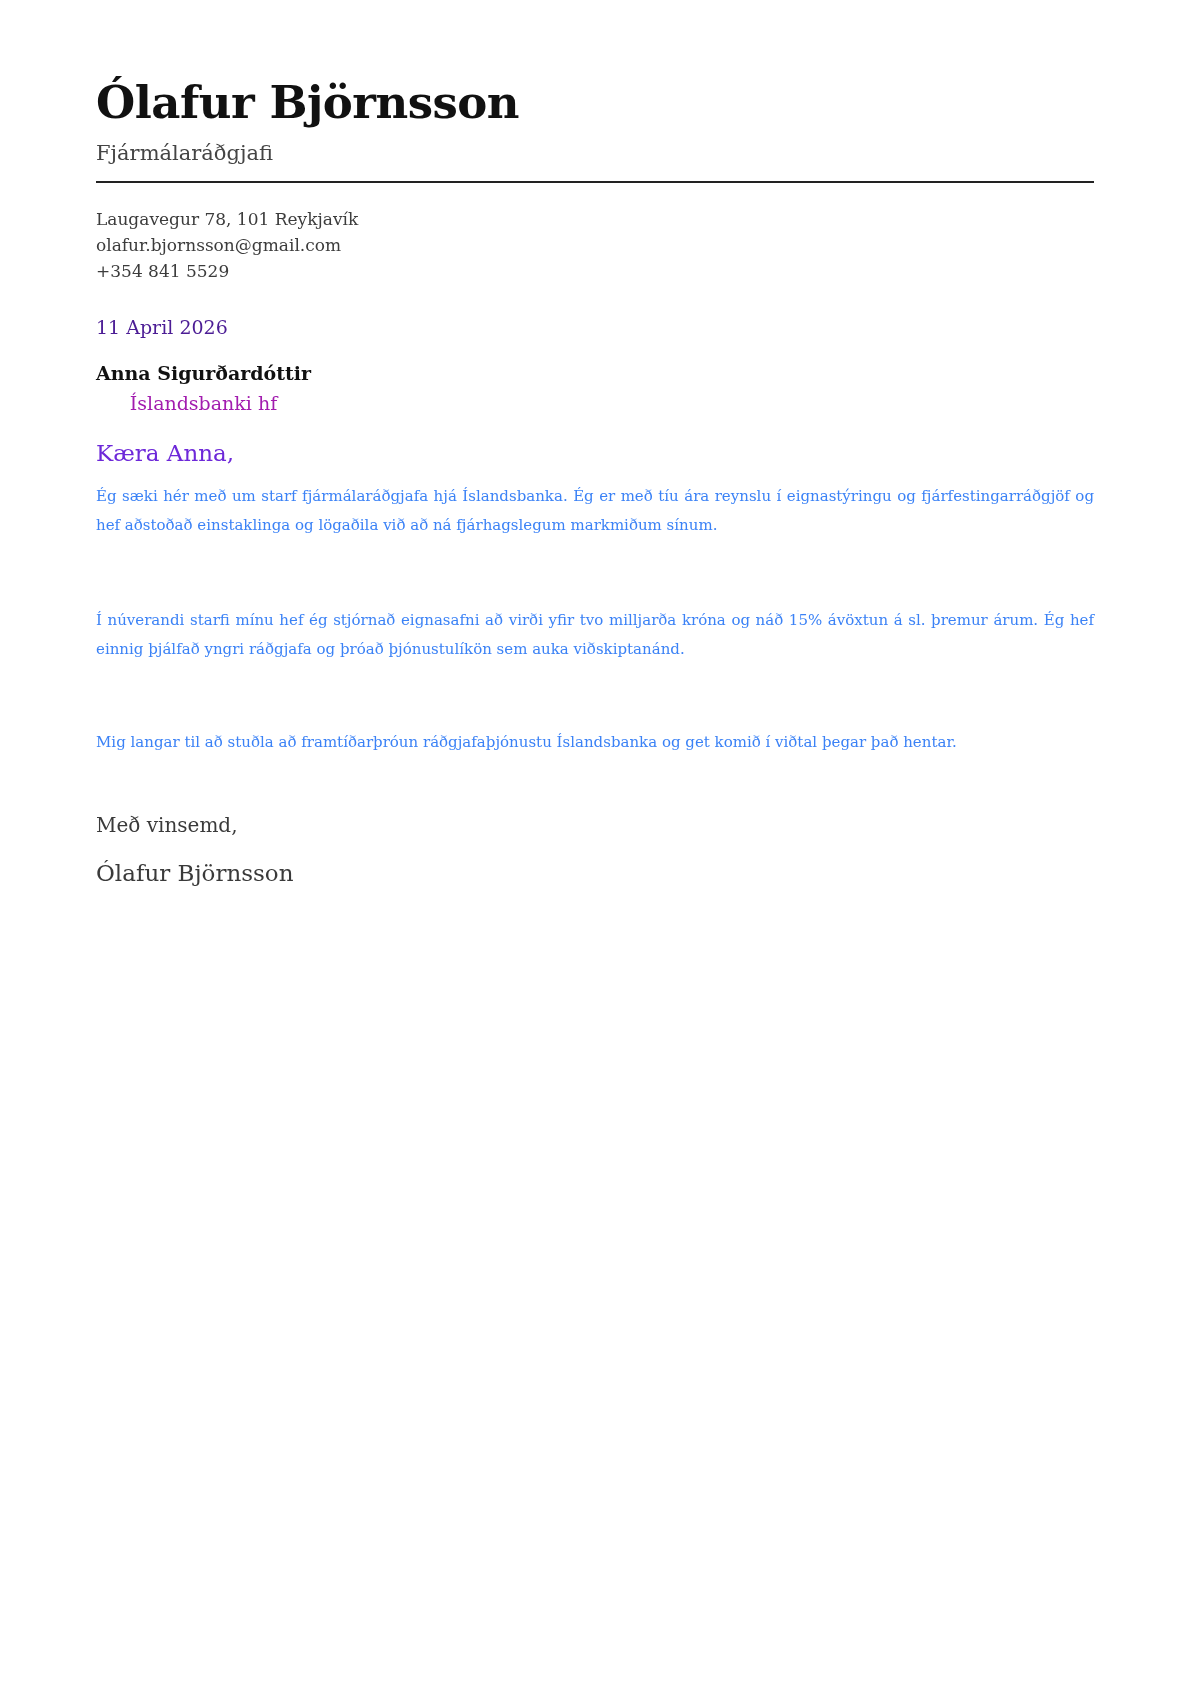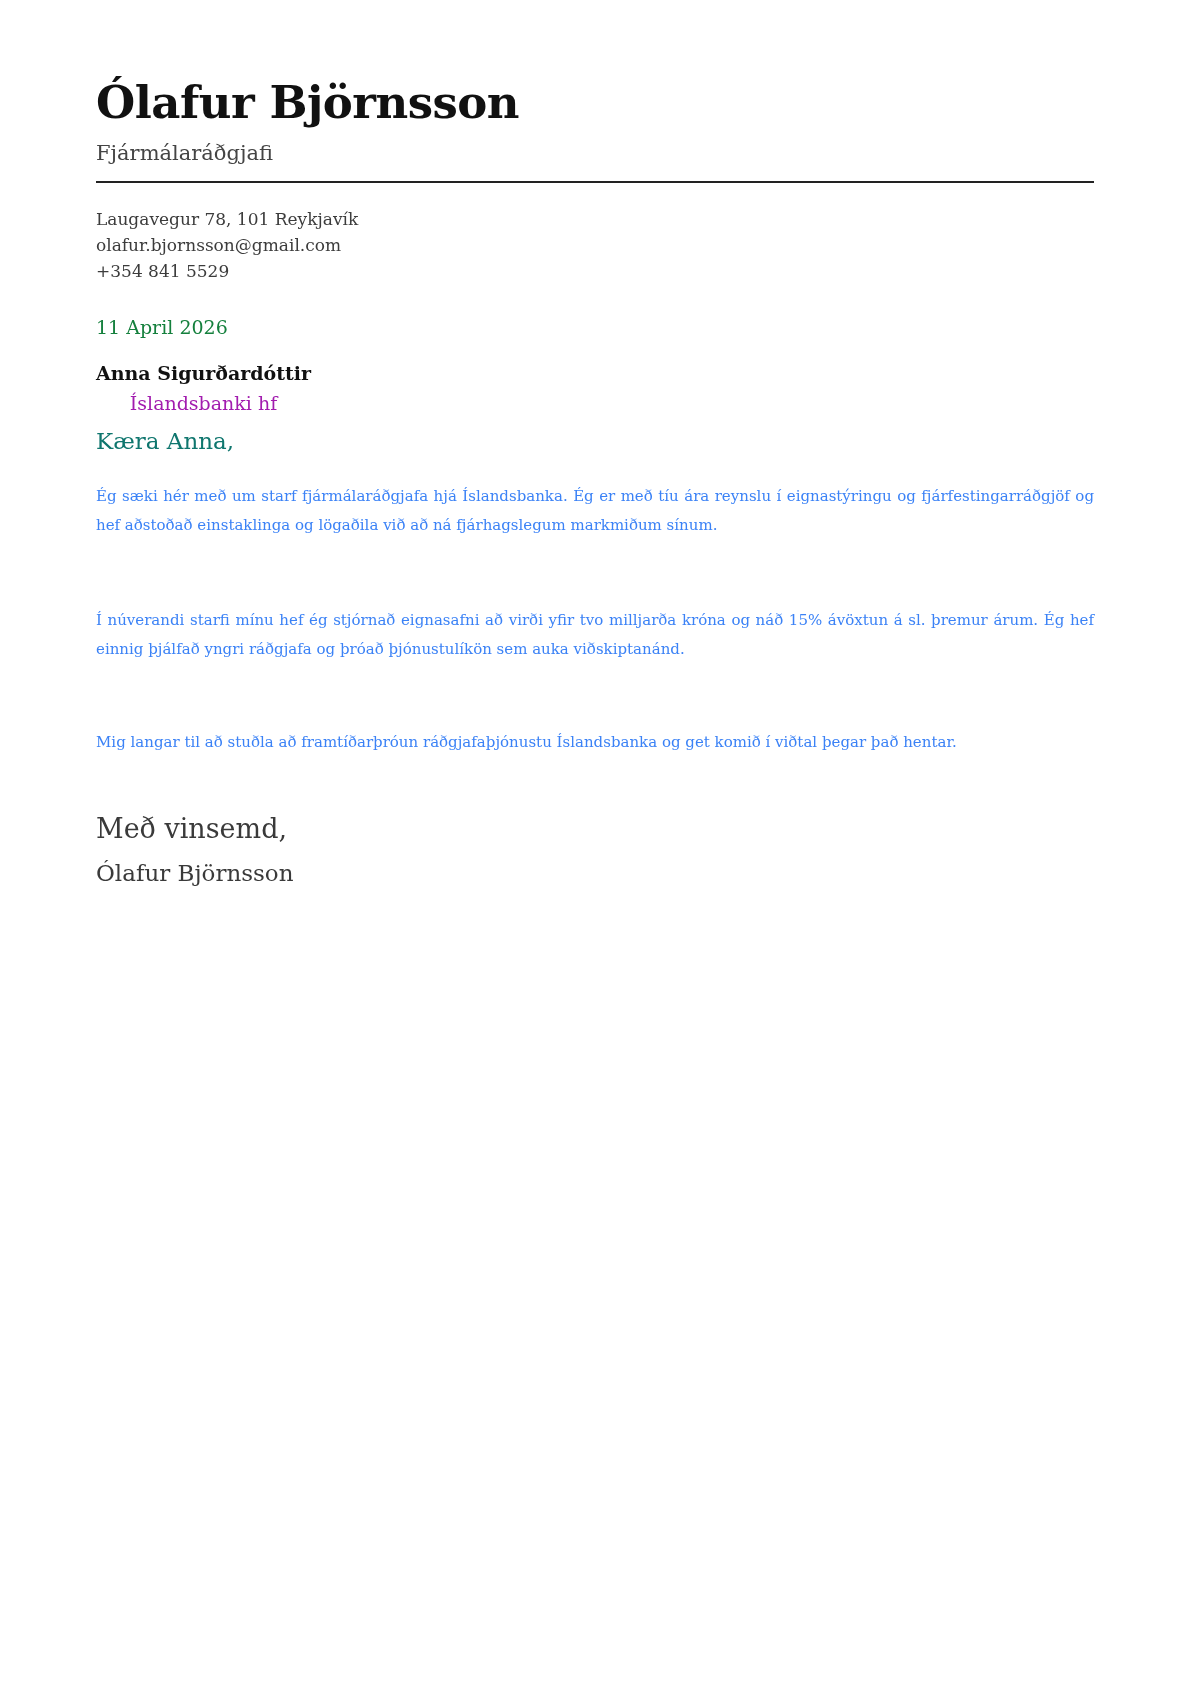--- a/index.html
+++ b/index.html
@@ -56,21 +56,21 @@
       line-height: 26px;
       color: #3c3c3c;
       margin-top: 8px;
     }
     .contact div { white-space: nowrap; }
     .date {
       position: absolute;
       top: 316px;
       left: 0;
       font-size: 19px;
-      color: #15803d;
+      color: #4c1d95;
       white-space: nowrap;
     }
     .recipient {
       position: absolute;
       top: 358px;
       left: 0;
       font-size: 19px;
       line-height: 30px;
     }
     .recipient .r-name {
@@ -79,44 +79,44 @@
       white-space: nowrap;
       text-align: right;
     }
     .recipient .r-company {
       color: #a21caf;
       white-space: nowrap;
       text-align: center;
     }
     .greeting {
       position: absolute;
-      top: 428px;
+      top: 440px;
       left: 0;
       font-size: 23px;
-      color: #0f766e;
+      color: #6d28d9;
       white-space: nowrap;
     }
     .body-text {
       position: absolute;
       left: 0;
       width: 998px;
       font-size: 15px;
       line-height: 29px;
       text-align: justify;
       hyphens: manual;
       color: #3b82f6;
     }
     .p1 { top: 482px; }
     .p2 { top: 606px; }
     .p3 { top: 728px; }
     .closing {
       position: absolute;
       top: 813px;
       left: 0;
-      font-size: 27px;
+      font-size: 20px;
       white-space: nowrap;
     }
     .signature {
       position: absolute;
       top: 860px;
       left: 0;
       font-size: 23px;
       white-space: nowrap;
     }
   </style>

